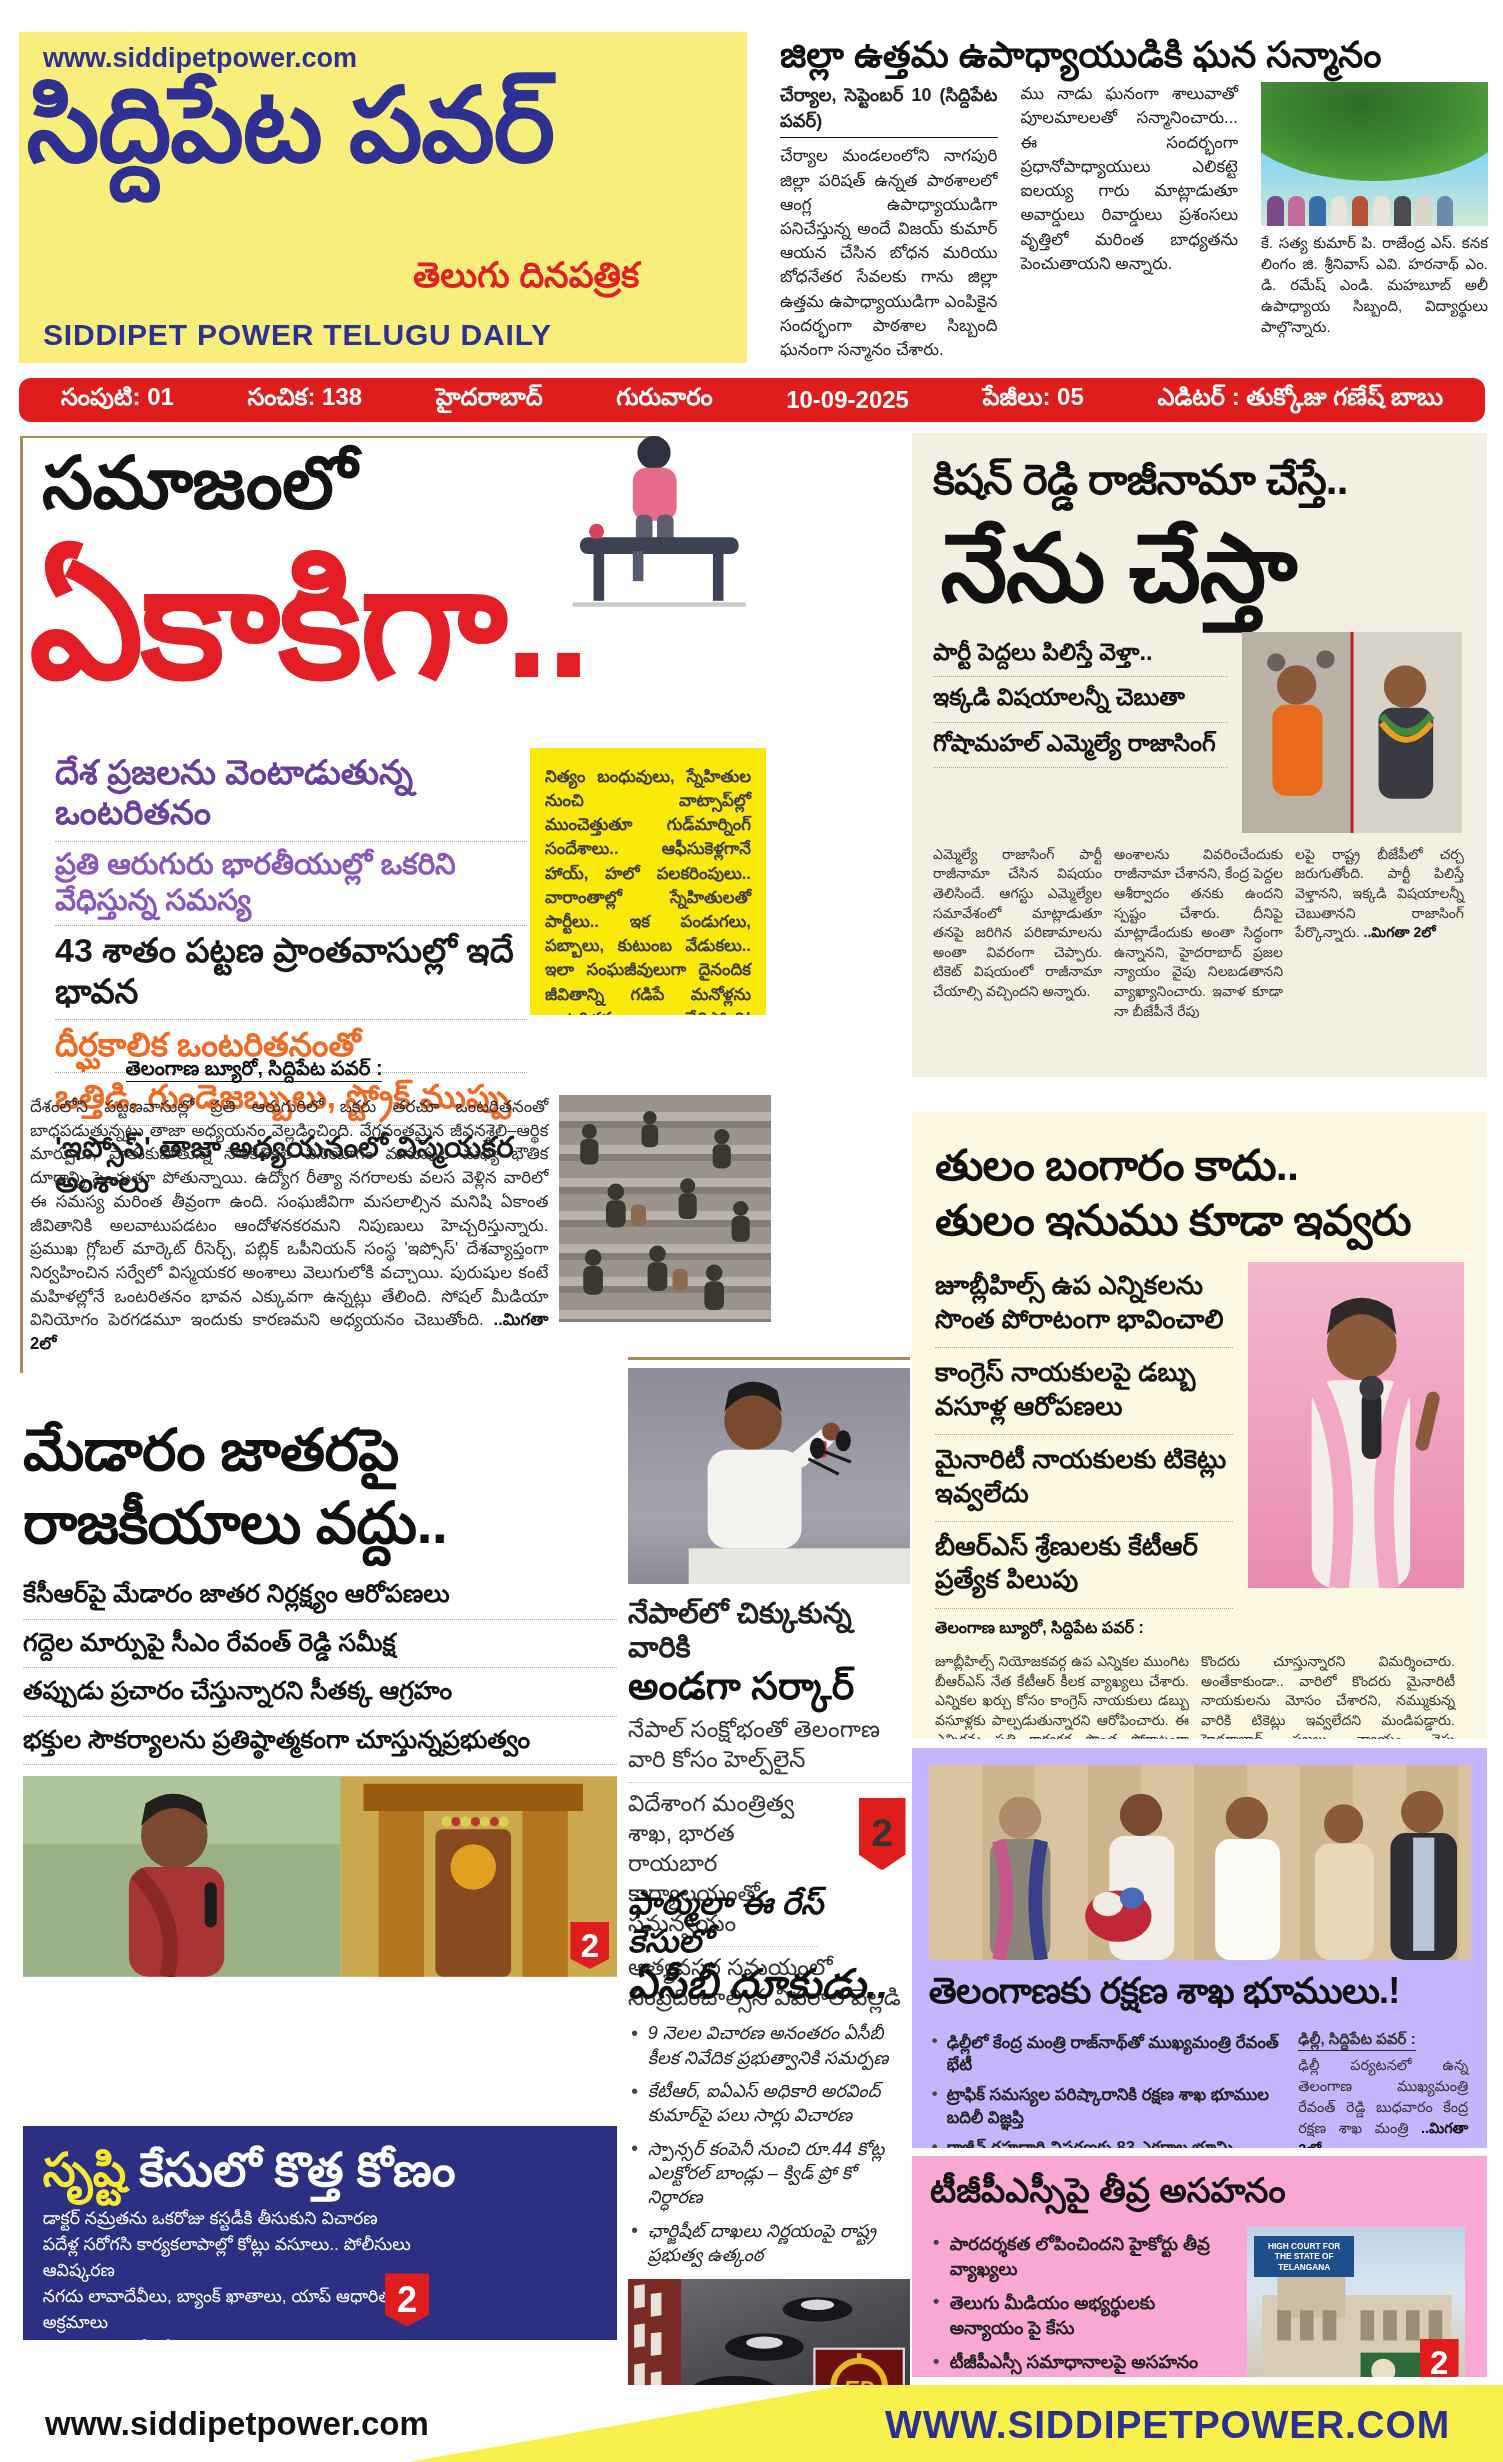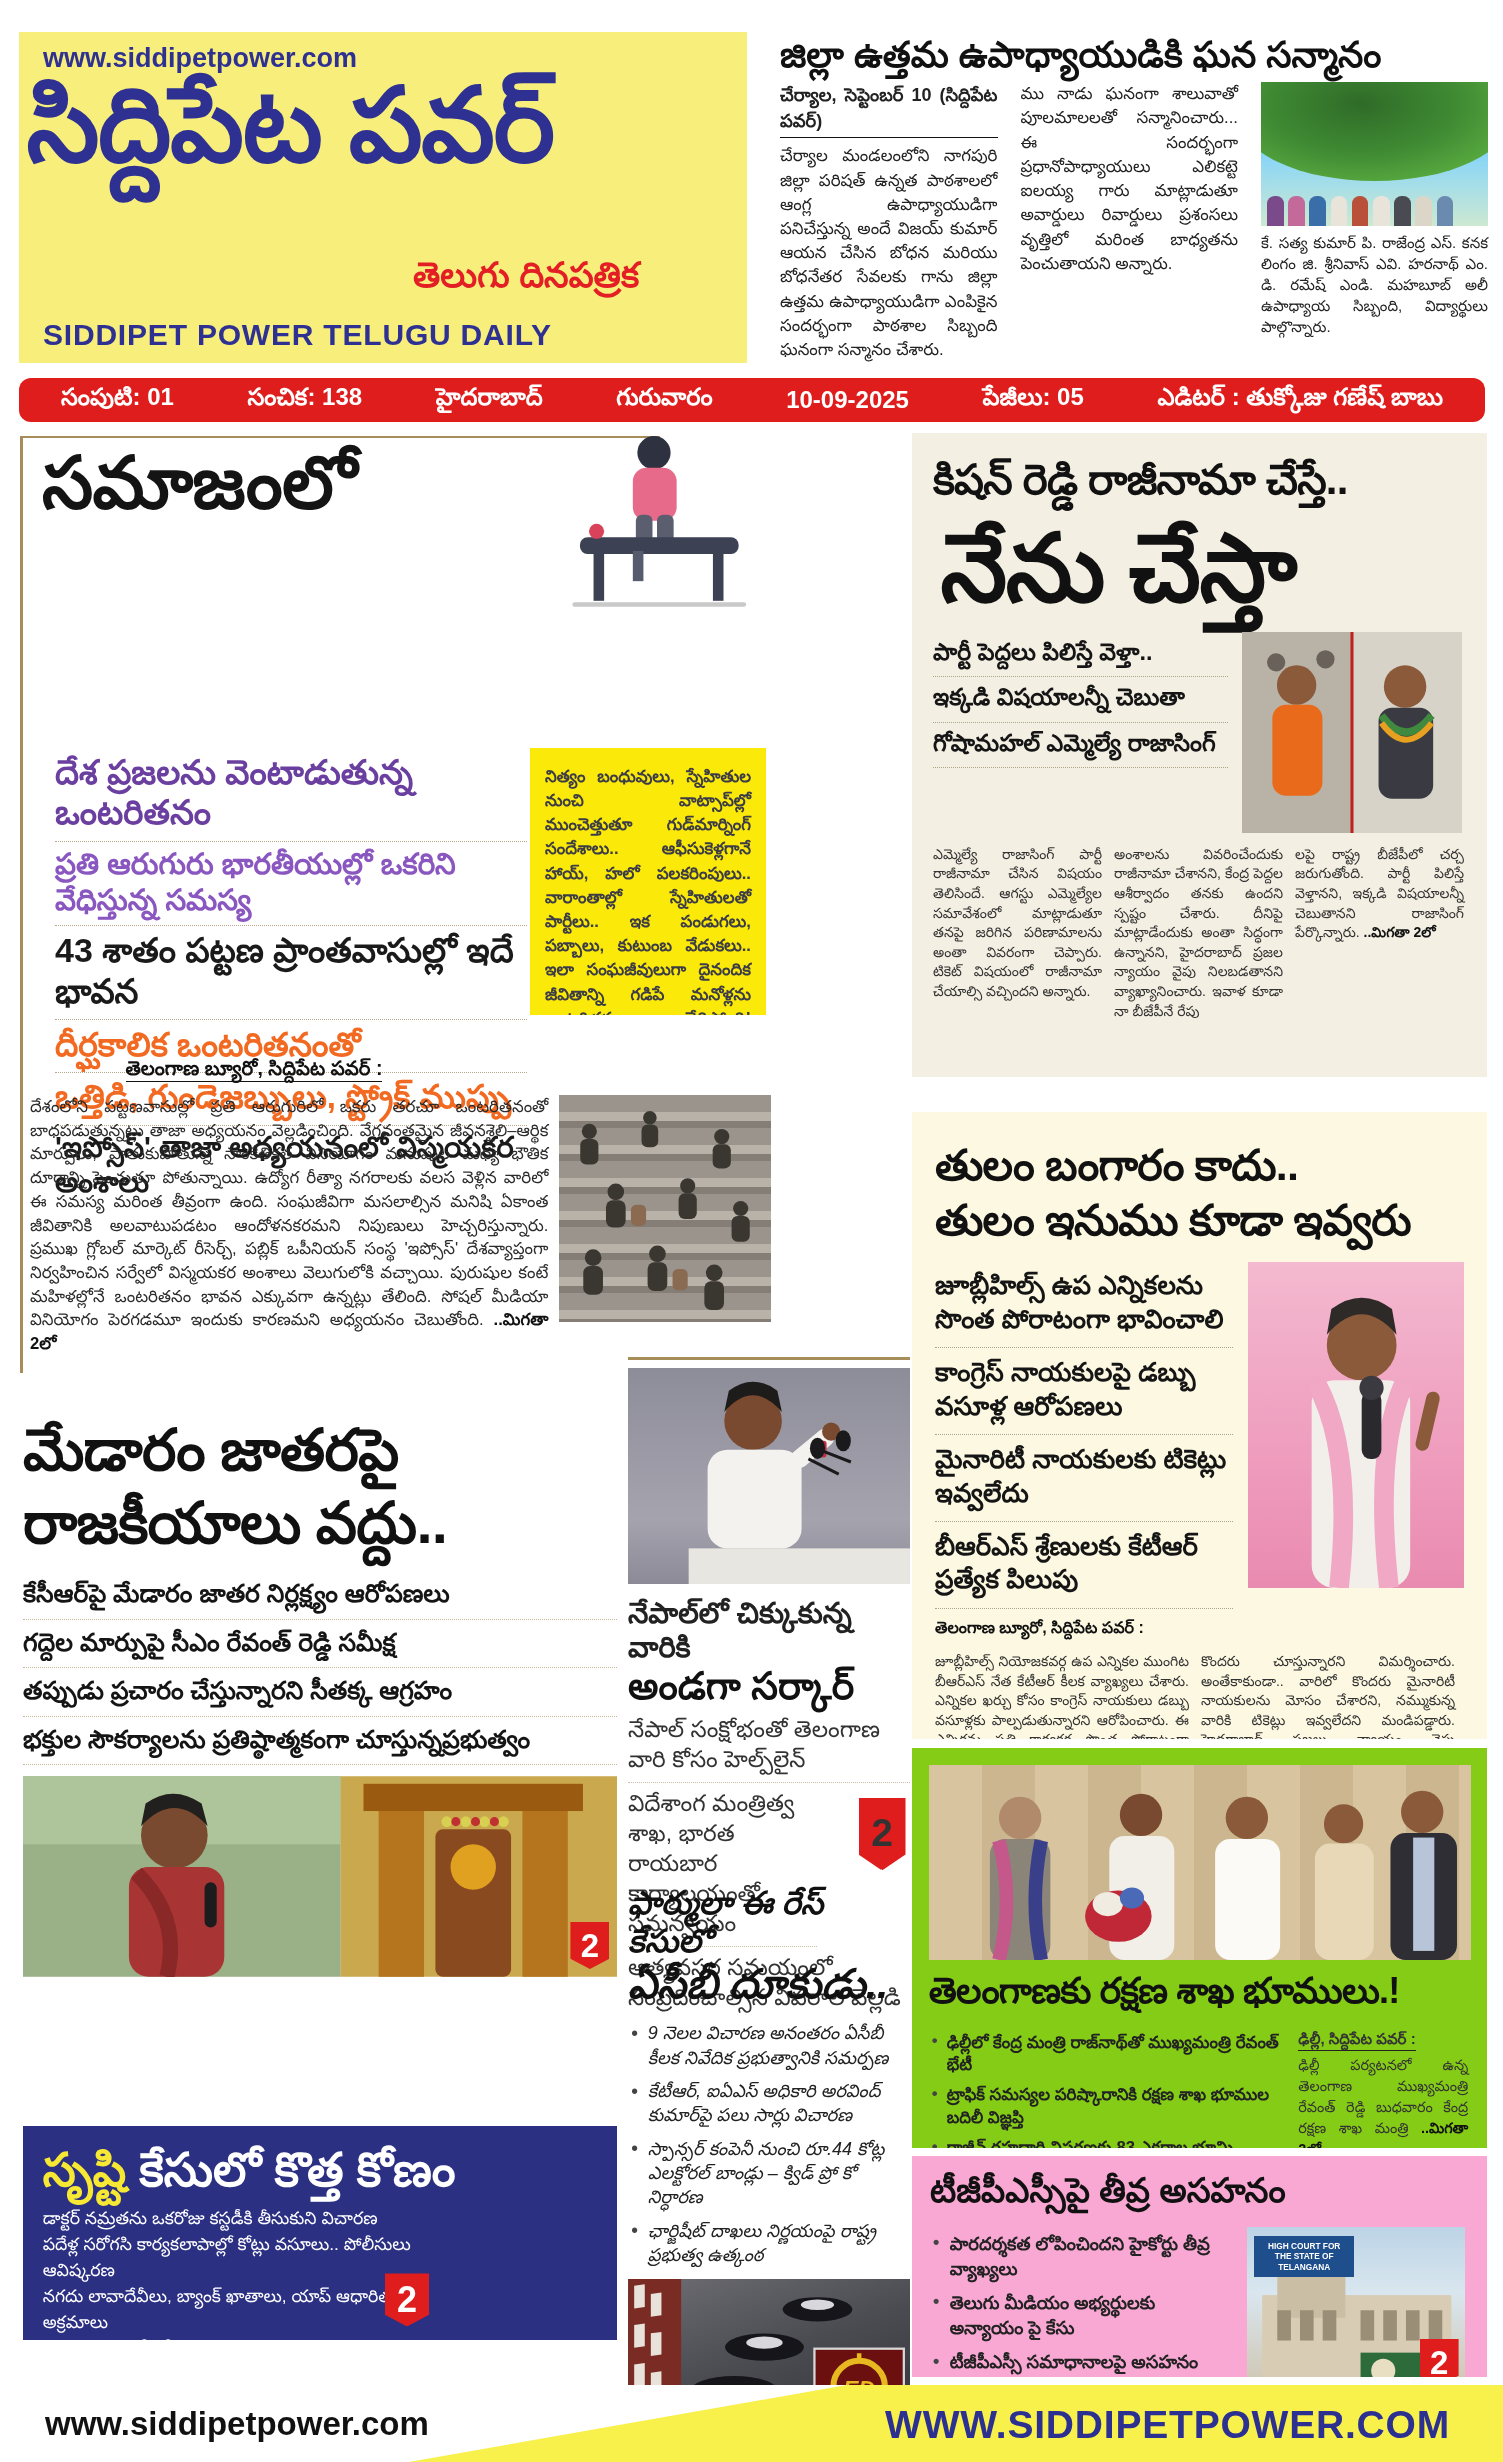--- a/index.html
+++ b/index.html
@@ -98,21 +98,21 @@
   .s-h .yel{color:#f7e933;}
   .s-h .wht{color:#ffffff;}
   .s-lines{margin-top:9px;width:409px;}
   .s-lines div{color:#fff;font-size:17.4px;line-height:1.5;}
   .s-last{font-size:21px !important;font-weight:bold;}
   .s-photo{position:absolute;right:18px;top:73px;width:151px;height:123px;background:linear-gradient(160deg,#b89a7e 0%,#9b7b5d 60%,#8a6a4e 100%);
            overflow:hidden;color:#4a3категория;}
   .rushtxt{position:absolute;left:10.6px;top:23px;color:#5a4431;font-size:30px;font-weight:bold;letter-spacing:1.5px;text-shadow:0.8px 0.8px 0 #d9c2a8;}
   .rushsub{position:absolute;left:7.6px;top:65px;color:#5f4936;font-size:11.4px;font-weight:bold;}
   
-  .raj{left:912px;top:1748px;width:575px;height:400px;background:#84cc16;padding:16.7px;box-sizing:border-box;overflow:hidden;}
+  .raj{left:912px;top:1748px;width:575px;height:400px;background:#c4b5fd;padding:16.7px;box-sizing:border-box;overflow:hidden;}
   .rj-photo{width:542px;height:195px;position:relative;overflow:hidden;
             background:repeating-linear-gradient(90deg,#d8c49e 0 53px,#cbb68f 53px 106px);}
   .rj-h{font-size:36px;font-weight:bold;color:#111;margin-top:10.6px;letter-spacing:-0.8px;}
   .rj-flex{display:flex;gap:13.6px;margin-top:7.6px;}
   .rj-bullets{width:356px;}
   .rj-bullets div{font-size:16.7px;font-weight:bold;color:#222;line-height:1.35;padding:3.8px 0 3.8px 18px;position:relative;}
   .rj-bullets div::before{content:"•";position:absolute;left:3px;top:2.3px;font-size:16.7px;color:#444;}
   .rj-right{width:170px;font-size:14.4px;line-height:1.45;color:#333;text-align:justify;}
   .rj-date{font-size:15px;font-weight:bold;border-bottom:1.5px solid #222;display:inline-block;margin-bottom:4.5px;}
   
@@ -182,20 +182,21 @@
     <span>గురువారం</span>
     <span>10-09-2025</span>
     <span>పేజీలు: 05</span>
     <span>ఎడిటర్ : తుక్కోజు గణేష్ బాబు</span>
   </div>
 
   <div class="abs rule" style="left:20.4px;top:436px;width:640px;height:2.3px;"></div>
   <div class="abs rule" style="left:20.4px;top:436px;width:2.3px;height:937px;"></div>
 
   <div class="abs kicker">సమాజంలో</div>
+  <div class="abs bigred">ఏకాకిగా..</div>
 
   <div class="abs bench">
     <svg width="197" height="204" viewBox="0 0 260 270">
       <circle cx="128" cy="38" r="22" fill="#2e3140"></circle>
       <rect x="100" y="58" width="58" height="70" rx="18" fill="#e86a8a"></rect>
       <rect x="104" y="120" width="22" height="52" rx="8" fill="#5a5e6e"></rect>
       <rect x="132" y="120" width="22" height="52" rx="8" fill="#5a5e6e"></rect>
       <rect x="30" y="150" width="210" height="22" rx="10" fill="#3c4254"></rect>
       <rect x="48" y="172" width="14" height="62" fill="#3c4254"></rect>
       <rect x="206" y="172" width="14" height="62" fill="#3c4254"></rect>

